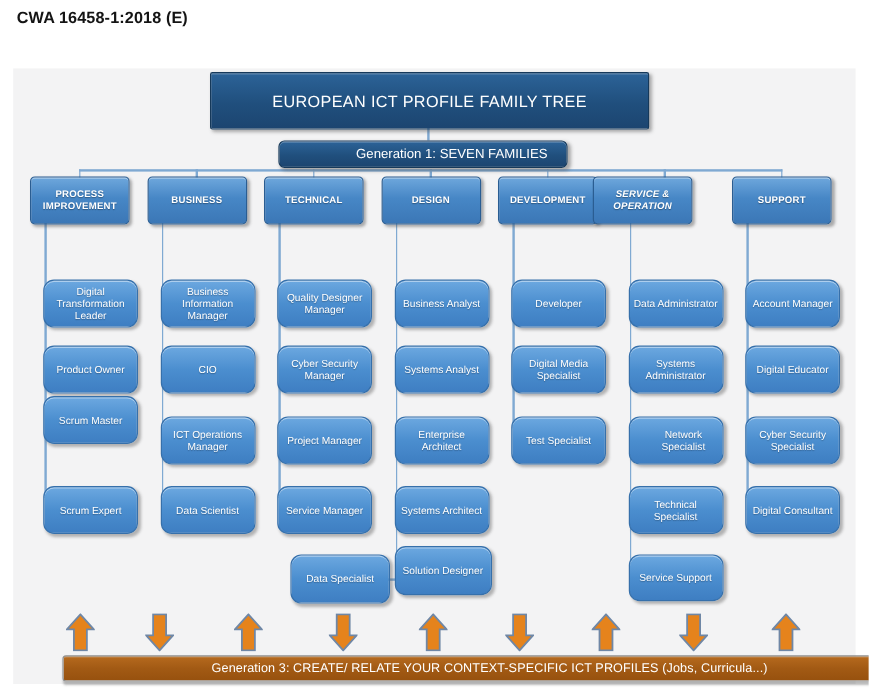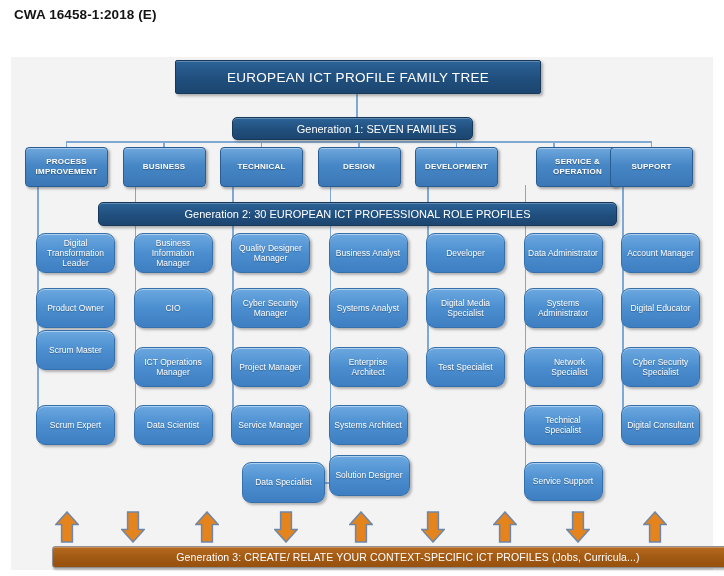--- a/index.html
+++ b/index.html
@@ -15,21 +15,21 @@
     position:absolute;left:11px;top:57px;width:702px;height:513px;background:#f3f3f4;
   }
   
   .navy{
     position:absolute;display:flex;align-items:center;justify-content:center;
     background:linear-gradient(180deg,#2c6398 0%,#204f7d 55%,#1c4570 100%);
     border:1px solid #16395a;color:#ffffff;text-align:center;
     box-shadow:inset 0 1px 0 rgba(255,255,255,.25), 2px 2px 3px rgba(80,80,80,.45);
     z-index:3;box-sizing:border-box;
   }
-  .root-title{left:175px;top:60px;width:366px;height:34px;font-size:13.5px;letter-spacing:.3px;border-radius:2px;}
+  .root-title{left:175px;top:60px;width:366px;height:48px;font-size:13.5px;letter-spacing:.3px;border-radius:2px;}
   .gen1{left:232px;top:117px;width:241px;height:23px;font-size:11px;border-radius:5px;padding-left:48px;}
   .gen2{left:98px;top:202px;width:519px;height:24px;font-size:11px;border-radius:5px;}
   .gen3{
     position:absolute;left:52px;top:546px;width:712px;height:22px;z-index:3;
     display:flex;align-items:center;justify-content:center;border-radius:3px;
     background:linear-gradient(180deg,#b66a1e 0%,#a25a14 50%,#97510e 100%);
     border:1px solid #909090;color:#ffffff;font-size:10.5px;letter-spacing:.1px;
     box-shadow:inset 0 1px 0 rgba(255,255,255,.25), 1px 2px 2px rgba(80,80,80,.4);
     box-sizing:border-box;
   }
@@ -62,21 +62,20 @@
 </head>
 <body>
 
 <div class="page">
   <div class="doc-code">CWA 16458-1:2018 (E)</div>
 
   <div class="panel"></div>
 
   <div class="navy root-title">EUROPEAN ICT PROFILE FAMILY TREE</div>
   <div class="navy gen1">Generation 1: SEVEN FAMILIES</div>
-  <div class="navy gen2">Generation 2: 30 EUROPEAN ICT PROFESSIONAL ROLE PROFILES</div>
   <div class="gen3">Generation 3: CREATE/ RELATE YOUR CONTEXT-SPECIFIC ICT PROFILES (Jobs, Curricula...)</div>
 
   <div id="tree-layer">
       <div class="vline" style="left: 356px; top: 94px; height: 23px;"></div>
       <div class="hline" style="left: 66px; top: 141px; width: 586px;"></div>
       <div class="vline" style="left: 65.75px; top: 141px; height: 7px;"></div>
       <div class="vline" style="left: 37px; top: 185px; height: 230px;"></div>
       <div class="vline" style="left: 163.25px; top: 141px; height: 7px;"></div>
       <div class="vline" style="left: 134.5px; top: 185px; height: 230px;"></div>
       <div class="vline" style="left: 260.75px; top: 141px; height: 7px;"></div>
@@ -88,21 +87,21 @@
       <div class="vline" style="left: 553.25px; top: 141px; height: 7px;"></div>
       <div class="vline" style="left: 524.5px; top: 185px; height: 287px;"></div>
       <div class="vline" style="left: 650.75px; top: 141px; height: 7px;"></div>
       <div class="vline" style="left: 622px; top: 185px; height: 230px;"></div>
       <div class="hline" style="left: 320px; top: 482px; width: 12px;"></div>
       <div class="family-box" style="left: 25px;">PROCESS IMPROVEMENT</div>
       <div class="family-box" style="left: 122.5px;">BUSINESS</div>
       <div class="family-box" style="left: 220px;">TECHNICAL</div>
       <div class="family-box" style="left: 317.5px;">DESIGN</div>
       <div class="family-box" style="left: 415px;">DEVELOPMENT</div>
-      <div class="family-box" style="left: 536px;">SERVICE &amp; OPERATION</div>
+      <div class="family-box" style="left: 494px; font-style: italic;">SERVICE &amp; OPERATION</div>
       <div class="family-box" style="left: 610px;">SUPPORT</div>
       <div class="role-box" style="left: 36px; top: 233px;">Digital Transformation Leader</div>
       <div class="role-box" style="left: 36px; top: 288px;">Product Owner</div>
       <div class="role-box" style="left: 36px; top: 330px;">Scrum Master</div>
       <div class="role-box" style="left: 36px; top: 405px;">Scrum Expert</div>
       <div class="role-box" style="left: 133.5px; top: 233px;">Business Information Manager</div>
       <div class="role-box" style="left: 133.5px; top: 288px;">CIO</div>
       <div class="role-box" style="left: 133.5px; top: 347px;">ICT Operations Manager</div>
       <div class="role-box" style="left: 133.5px; top: 405px;">Data Scientist</div>
       <div class="role-box" style="left: 231px; top: 233px;">Quality Designer Manager</div>

